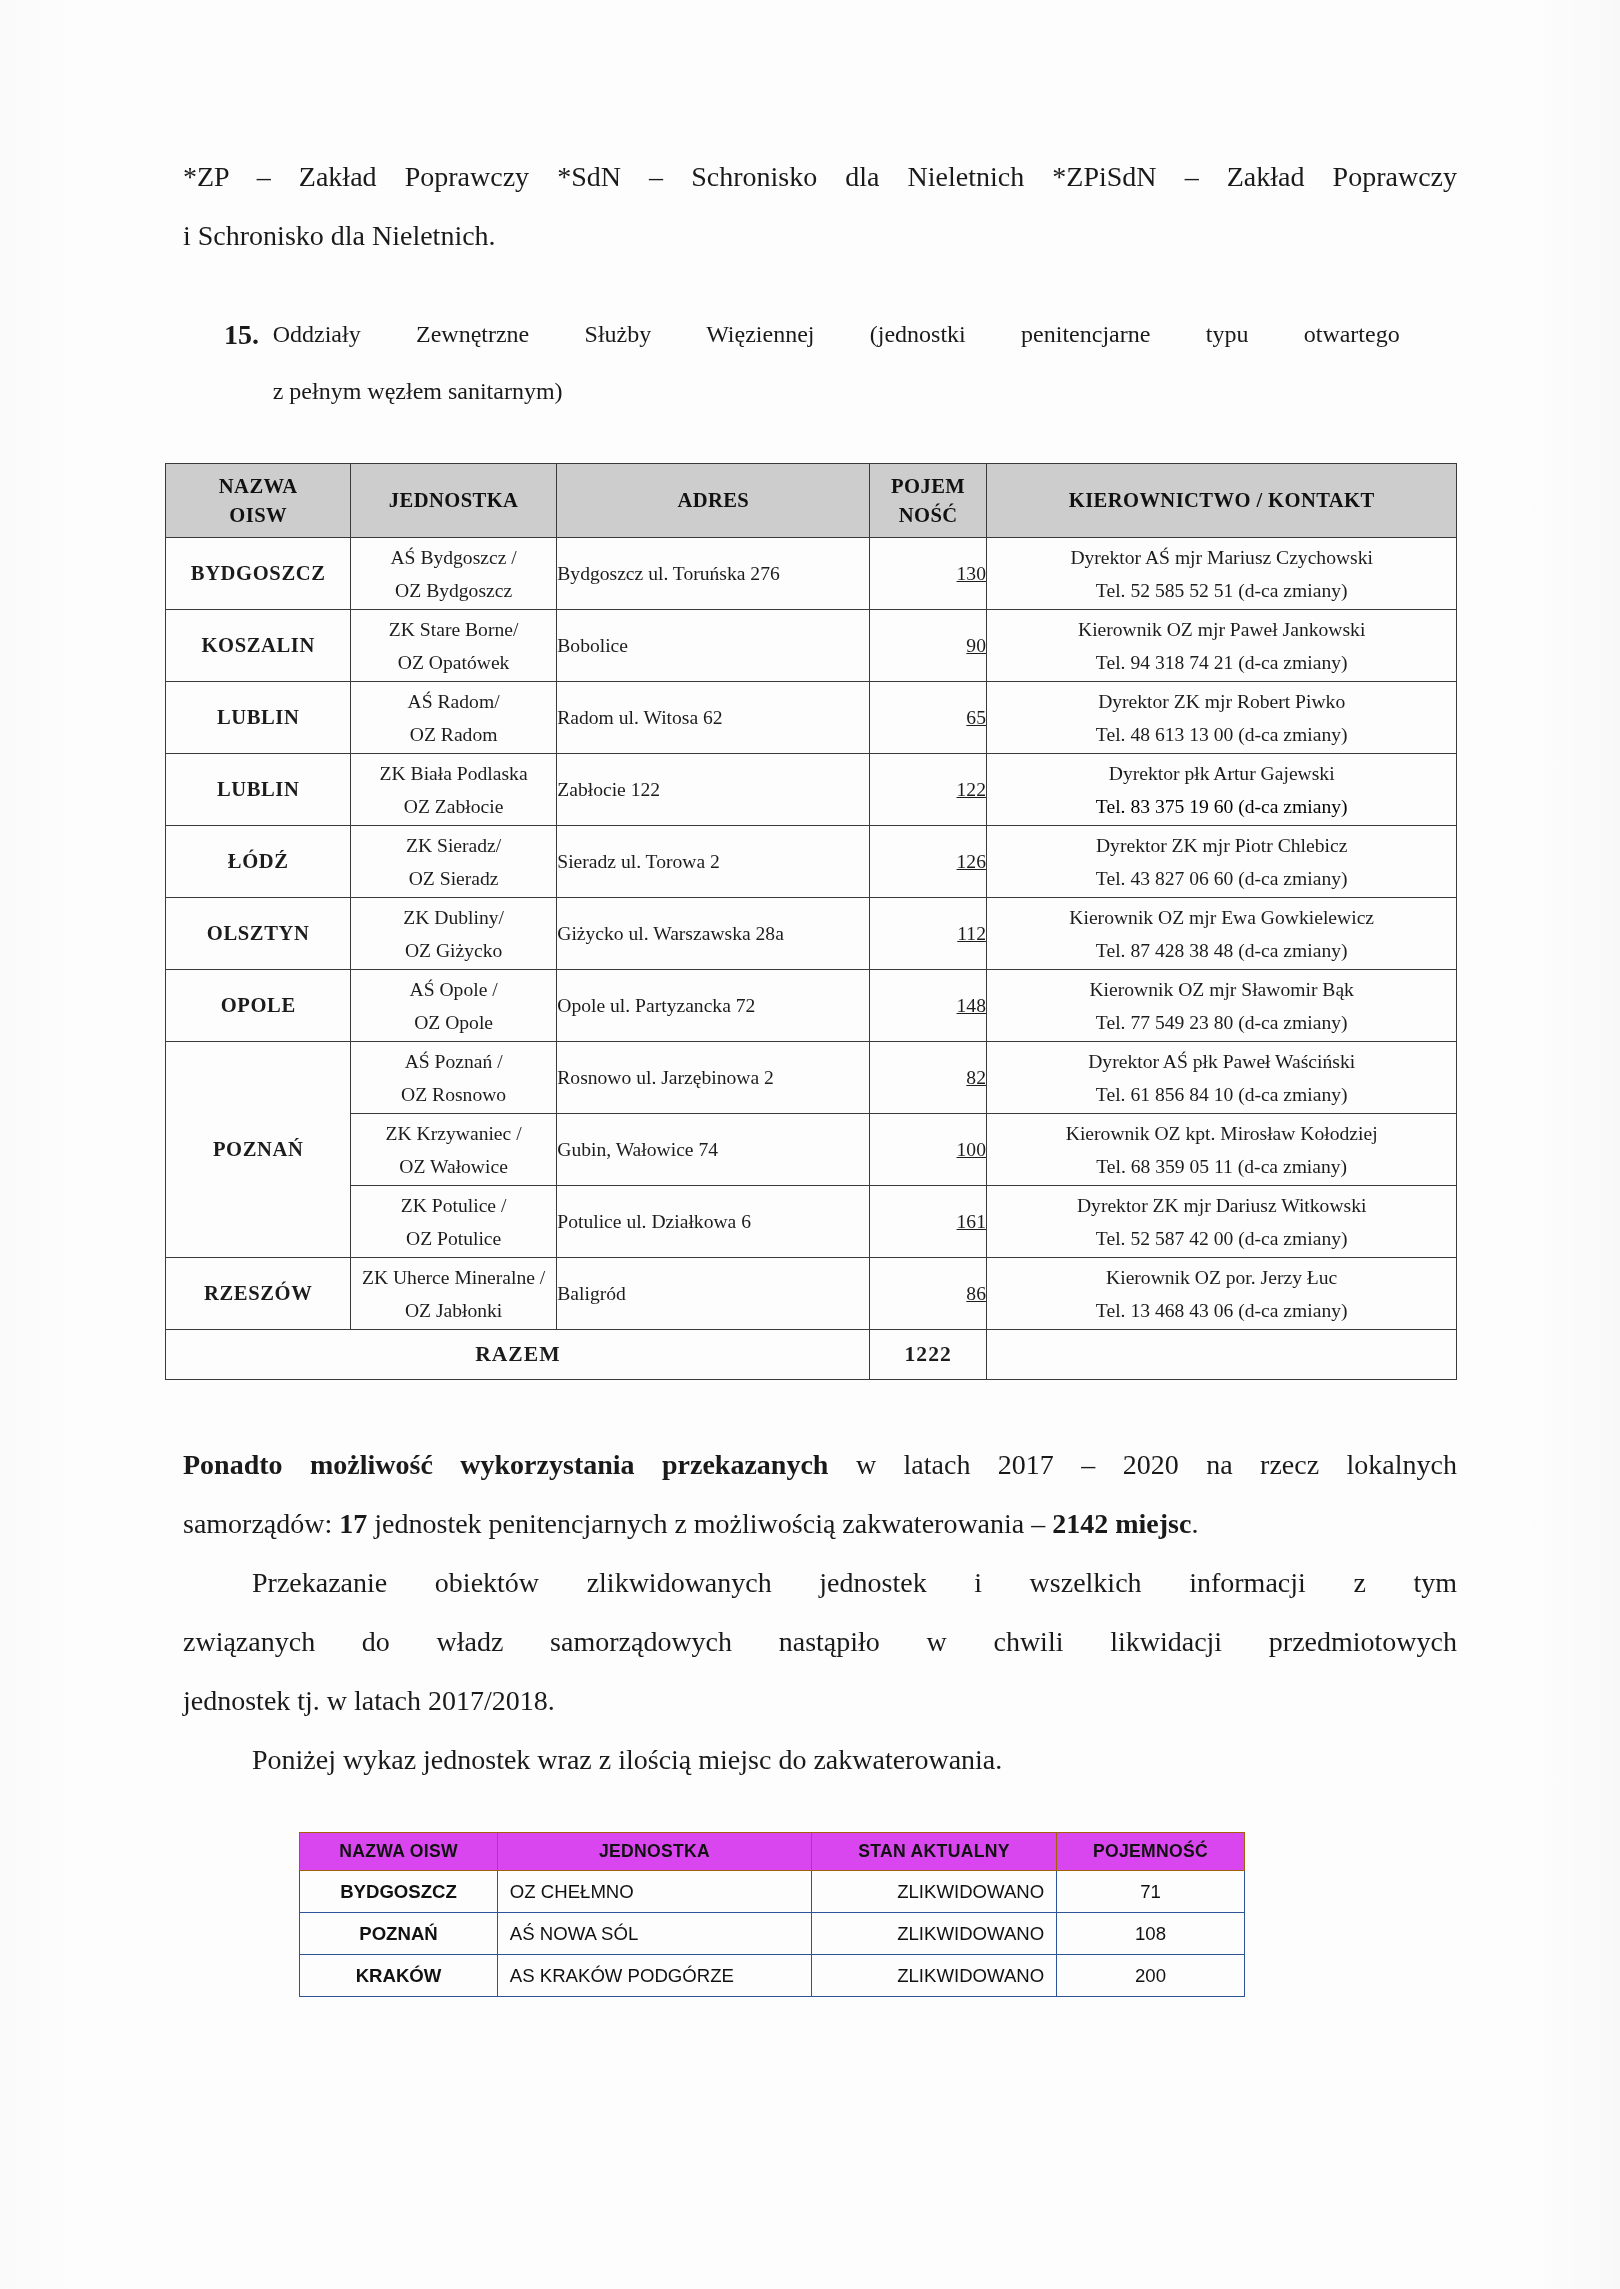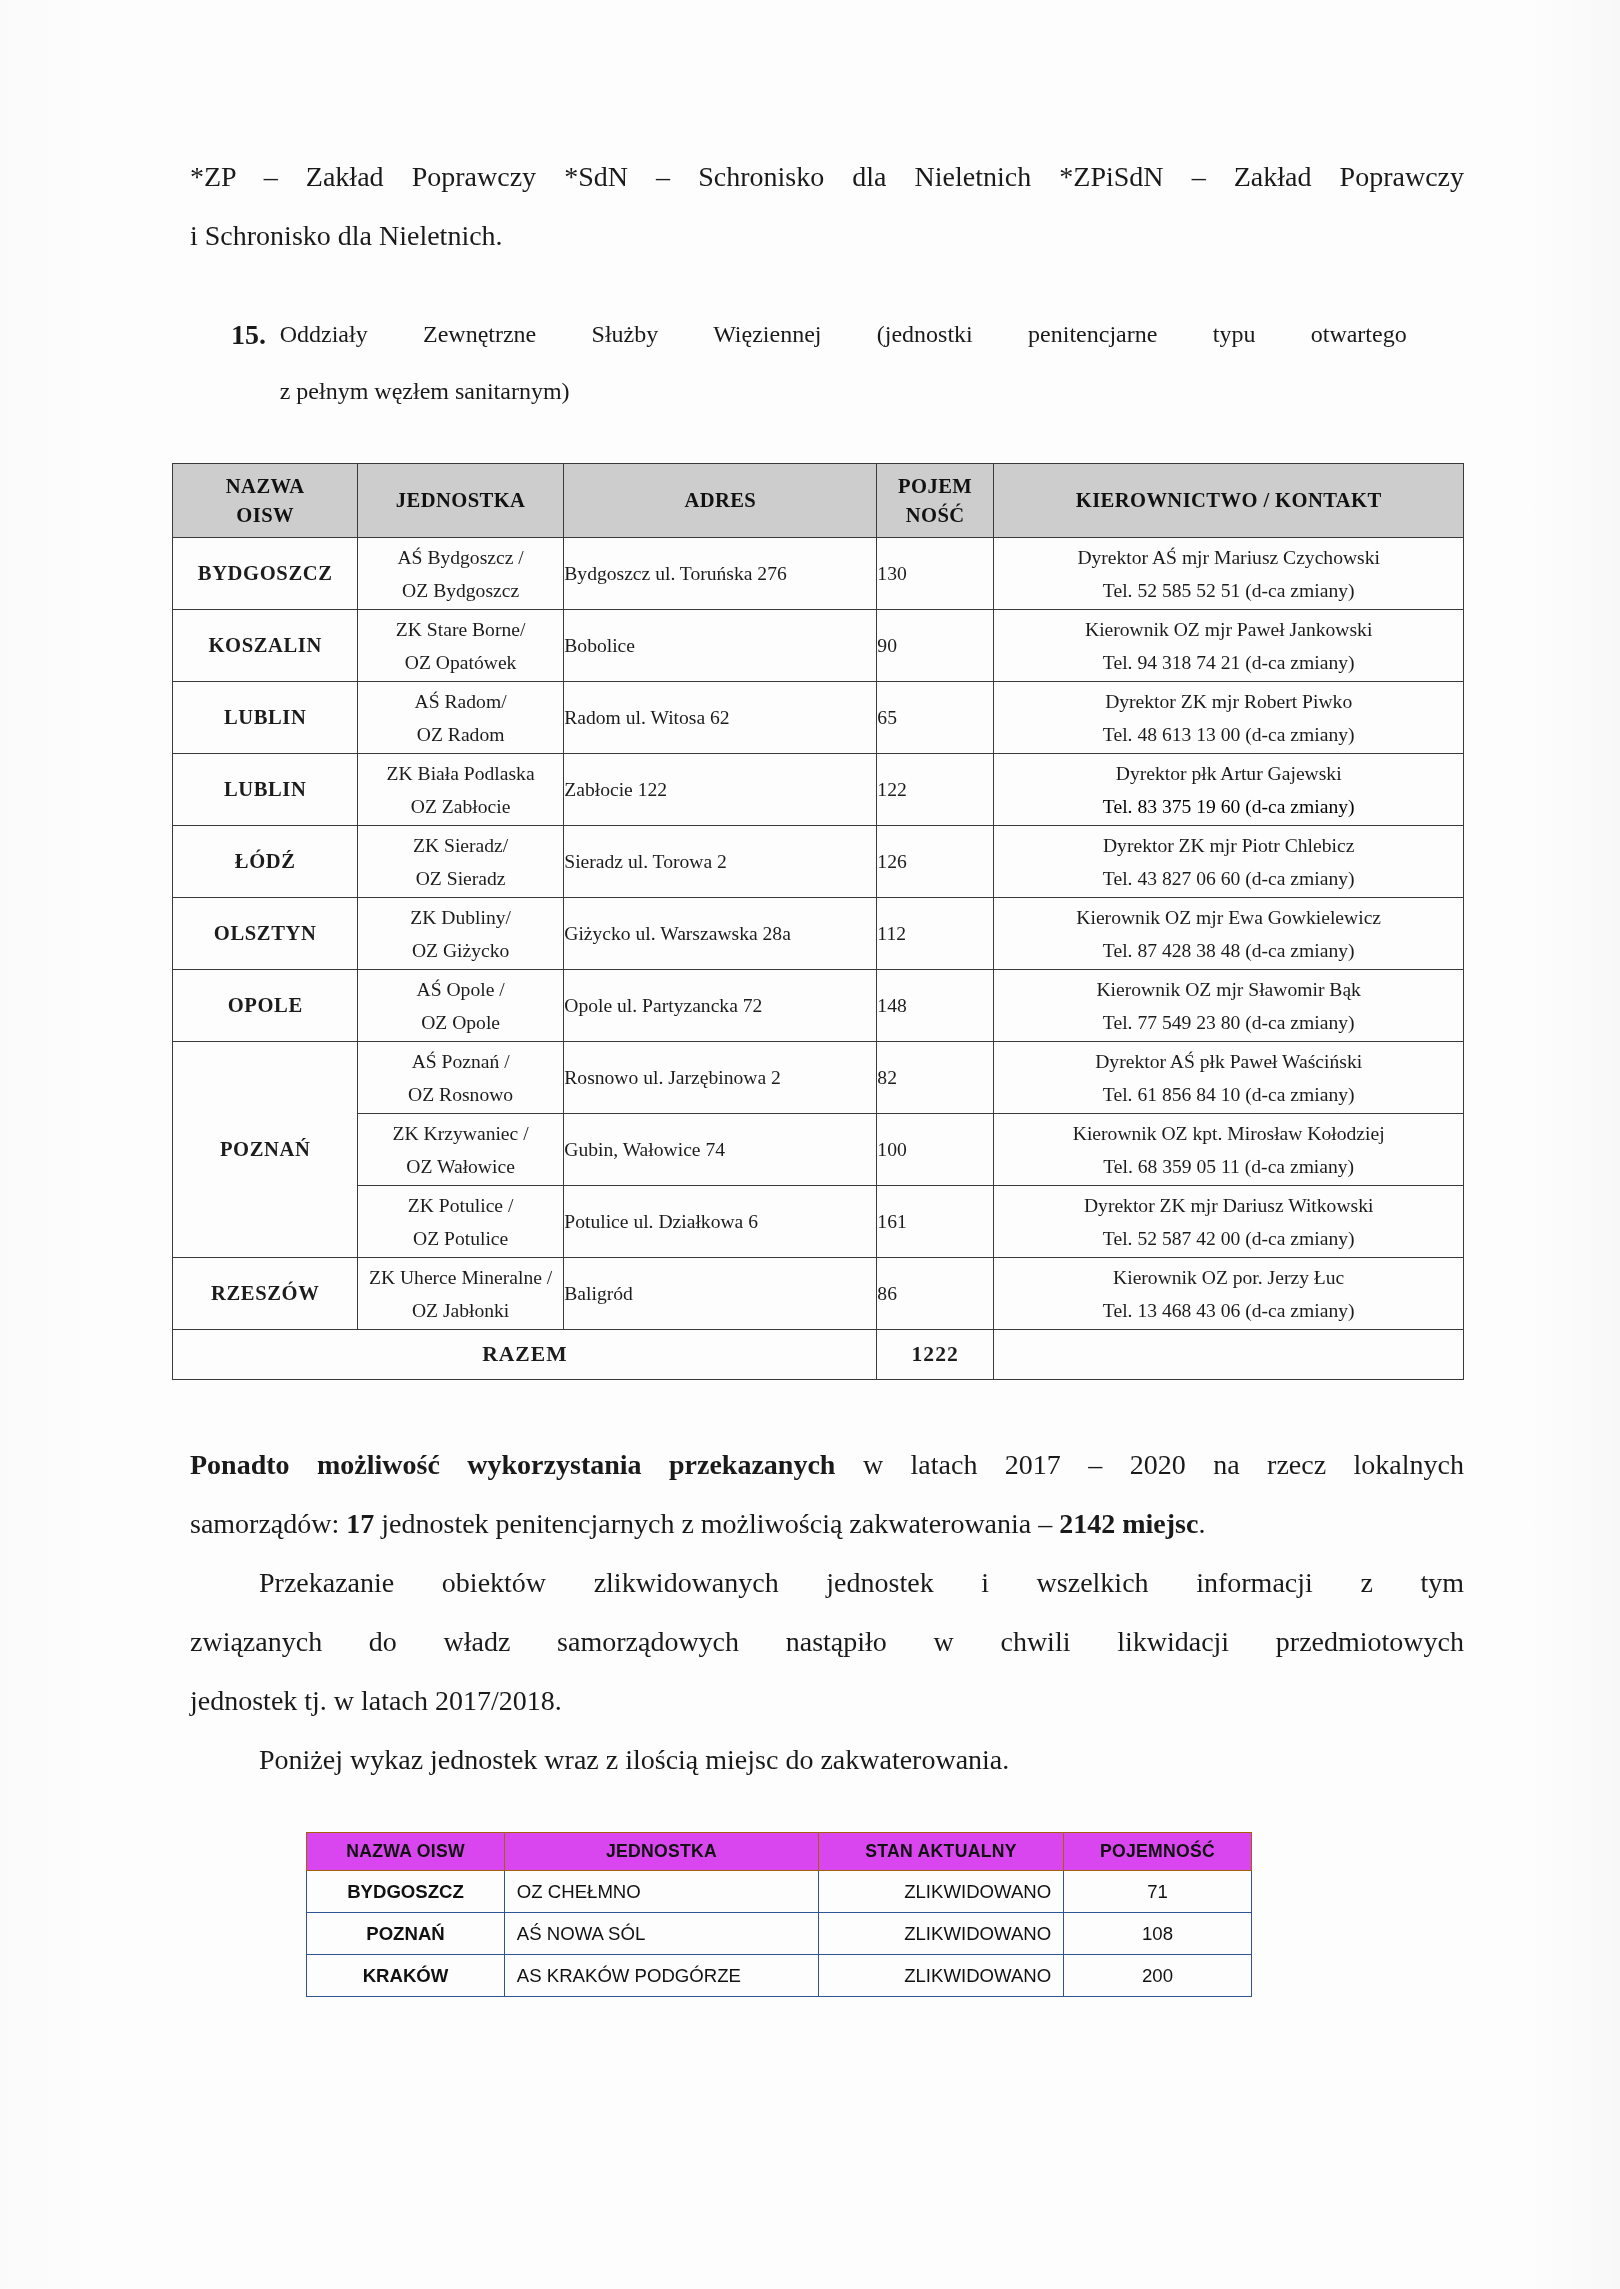--- a/index.html
+++ b/index.html
@@ -25,21 +25,21 @@
   
   .scan-tint {
     position: absolute;
     left: 0; top: 0; right: 0; bottom: 0;
     background:
       linear-gradient(90deg, rgba(0,0,0,0.012) 0%, rgba(255,255,255,0) 6%, rgba(255,255,255,0) 94%, rgba(0,0,0,0.02) 100%);
     pointer-events: none;
   }
   .content {
     position: absolute;
-    left: 190px;
+    left: 183px;
     top: 147px;
     width: 1274px;
   }
   p.para {
     margin: 0 0 0 0;
     font-size: 28px;
     line-height: 59px;
     text-align: justify;
   }
   .intro-line1 {
@@ -108,21 +108,22 @@
     text-align: center;
     padding: 5.9px 7.8px;
     line-height: 33px;
   }
   td.jednostka span { display: block; }
   td.adres {
     padding: 3.9px 13.7px;
     line-height: 27.4px;
   }
   td.pojemnosc {
-    text-align: left;
+    text-align: right;
+    text-decoration: underline;
   }
   td.kontakt {
     text-align: center;
     padding: 5.9px 7.8px;
     line-height: 33px;
   }
   td.kontakt span { display: block; }
   tr.row-h td { height: 71px; }
   tr.total td {
     height: 49px;

